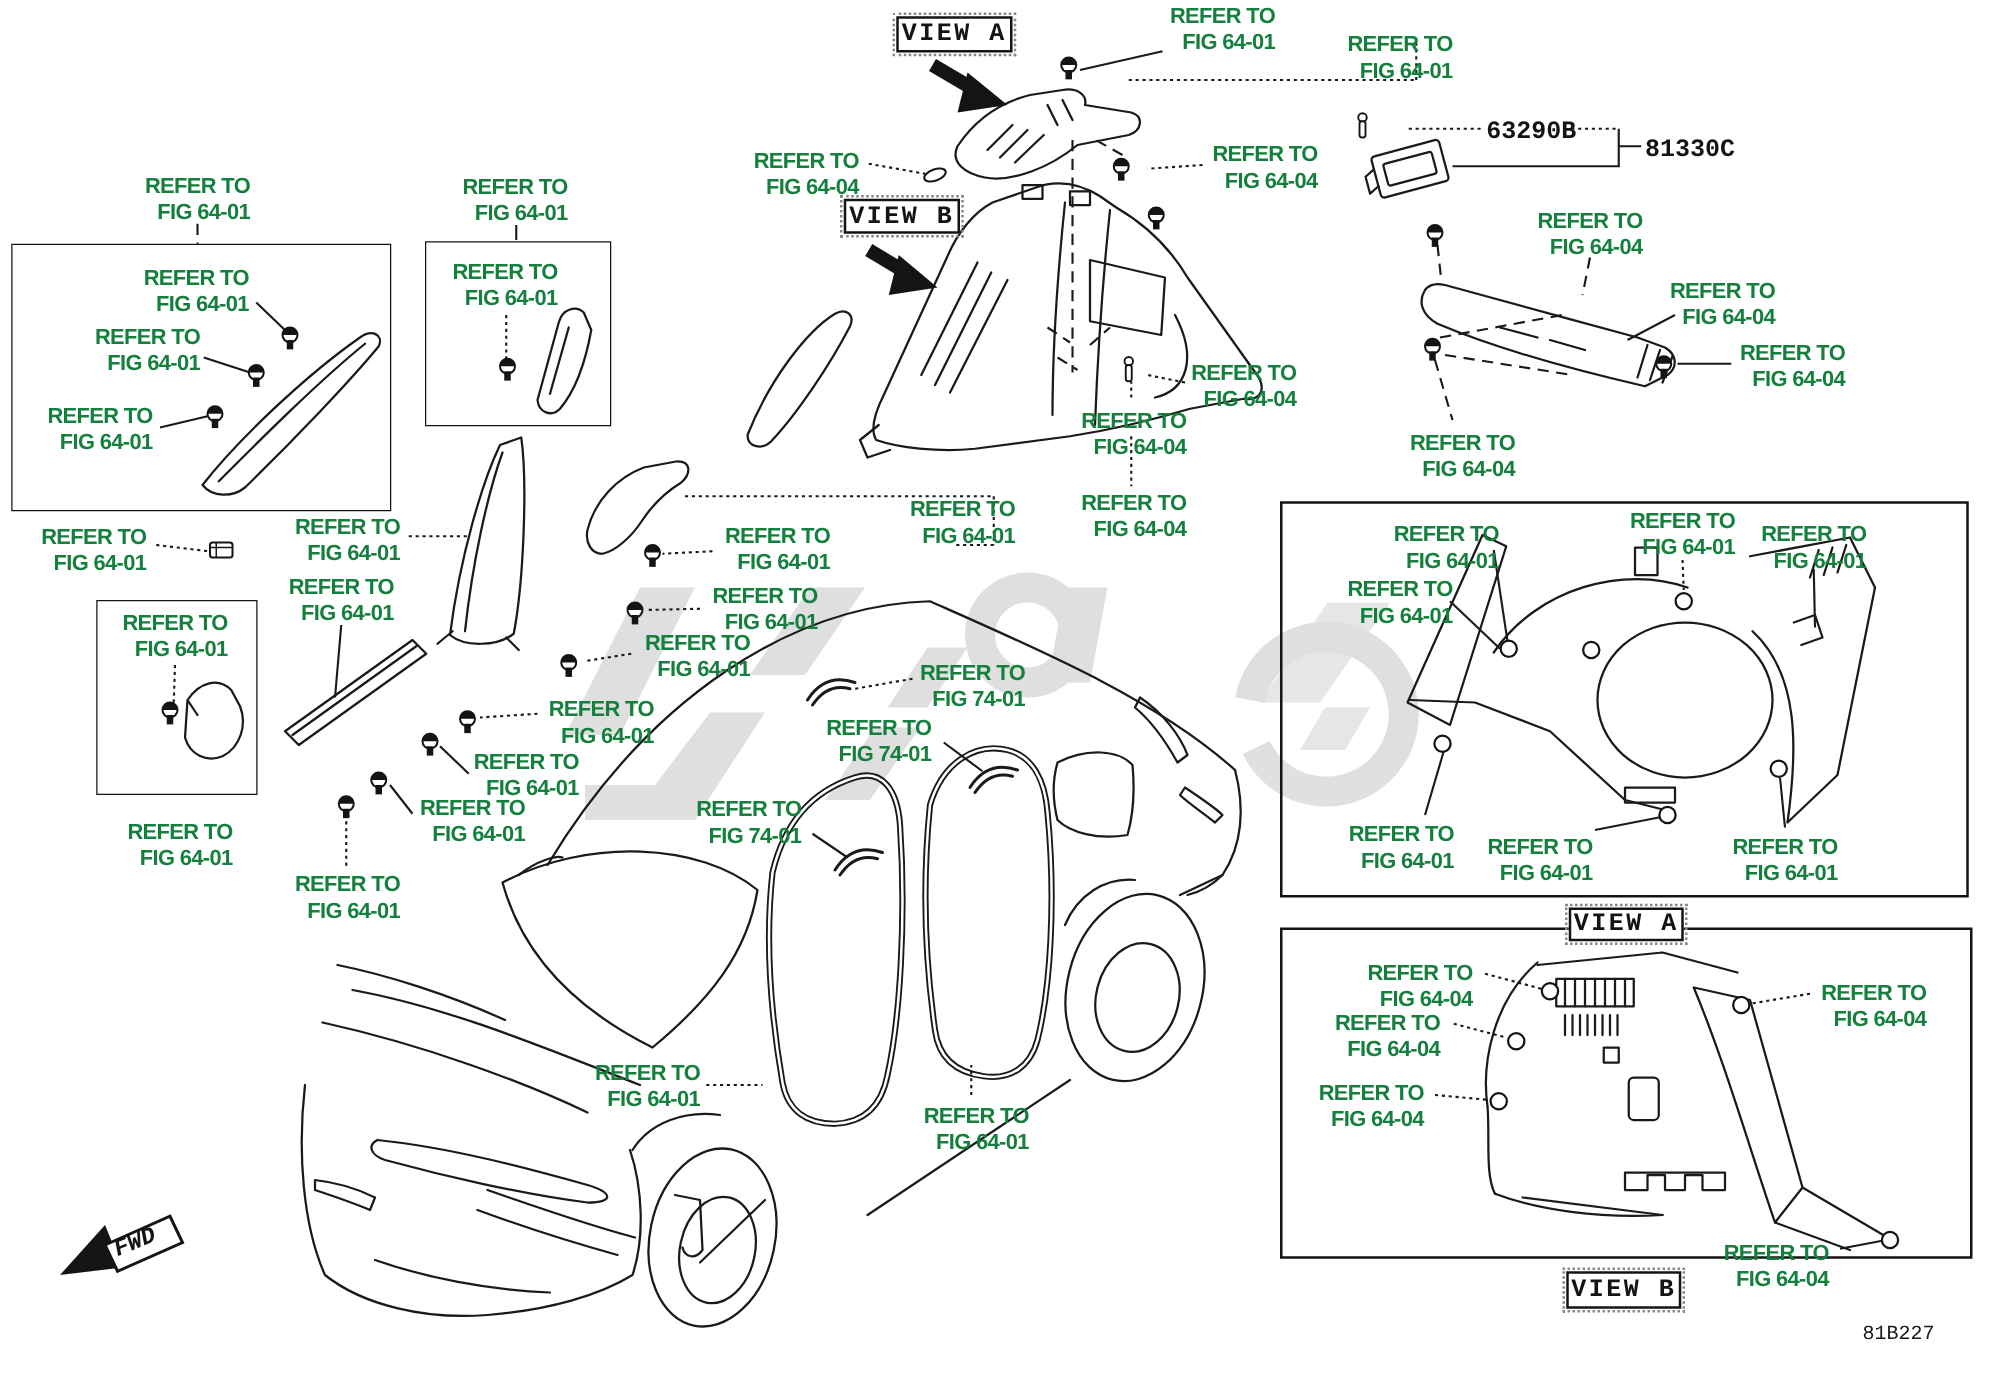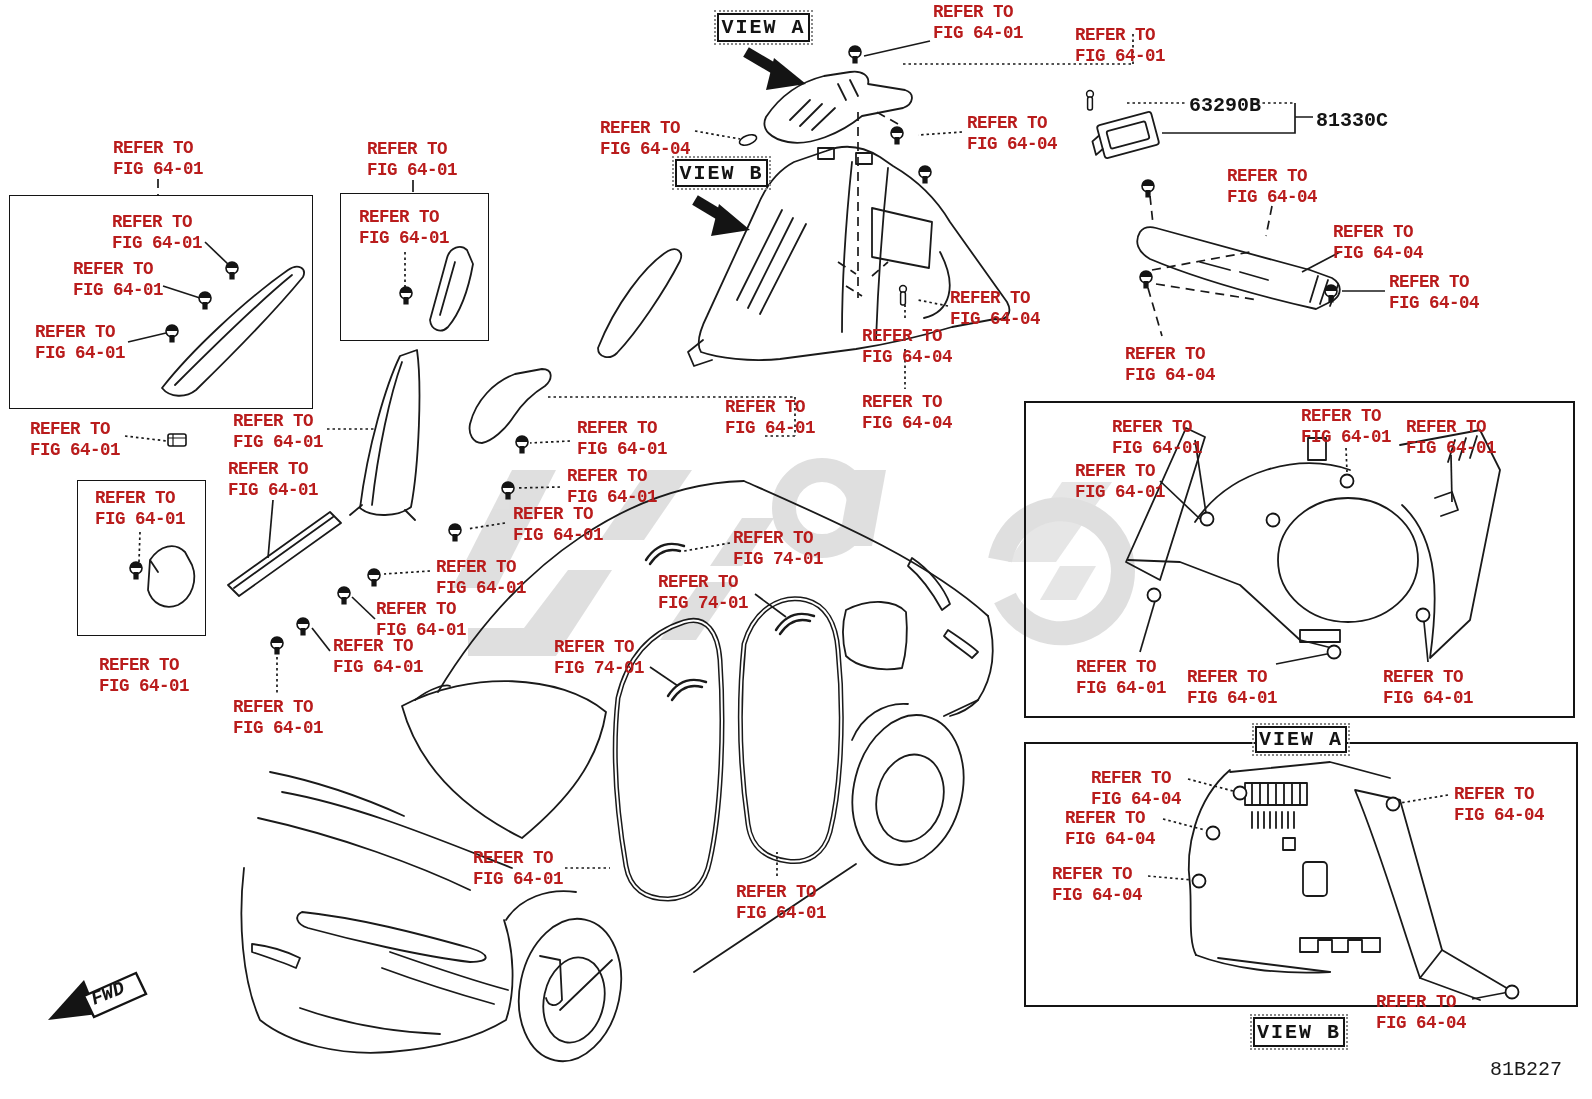--- a/index.html
+++ b/index.html
@@ -1,31 +1,31 @@
 <!DOCTYPE html>
 <html><head>
 <meta charset="utf-8">
 <style>
   html,body{margin:0;padding:0;background:#fff;}
   body{width:1592px;height:1099px;position:relative;overflow:hidden;
        font-family:"Liberation Mono", monospace;}
   #stage{position:absolute;inset:0;}
   svg{position:absolute;left:0;top:0;}
   
-  .ref-label{position:absolute;transform:translateX(-50%);text-align:left;
-    font-family:Liberation Mono, monospace;font-weight:700;font-size:17.5px;
-    line-height:21px;color:#b91c1c;white-space:pre;letter-spacing:-0.5px;}
+  .ref-label{position:absolute;transform:translateX(-50%);text-align:right;
+    font-family:Liberation Sans, sans-serif;font-weight:700;font-size:17.5px;
+    line-height:21px;color:#15803d;white-space:pre;letter-spacing:-0.5px;}
   
   .tag{position:absolute;border:2px solid #141414;outline:2px dotted #888;
     outline-offset:1px;background:#fff;color:#141414;font-weight:700;
     font-size:20px;letter-spacing:2px;display:flex;align-items:center;
     justify-content:center;font-family:"Liberation Mono",monospace;}
   .partno{position:absolute;font-weight:700;font-size:20px;color:#141414;
     font-family:"Liberation Mono",monospace;letter-spacing:0;}
-  #diagram-code{position:absolute;font-size:20px;font-weight:400;color:#1a1a1a;
+  #diagram-code{position:absolute;font-size:16px;font-weight:400;color:#1a1a1a;
     font-family:"Liberation Mono",monospace;}
   .frame{position:absolute;border:2px solid #141414;background:transparent;}
   .frame.thin{border-width:1.8px;}
 </style>
 </head>
 <body>
 
 <div id="stage">
 
 <svg width="1592" height="1099" viewBox="0 0 1592 1099">

